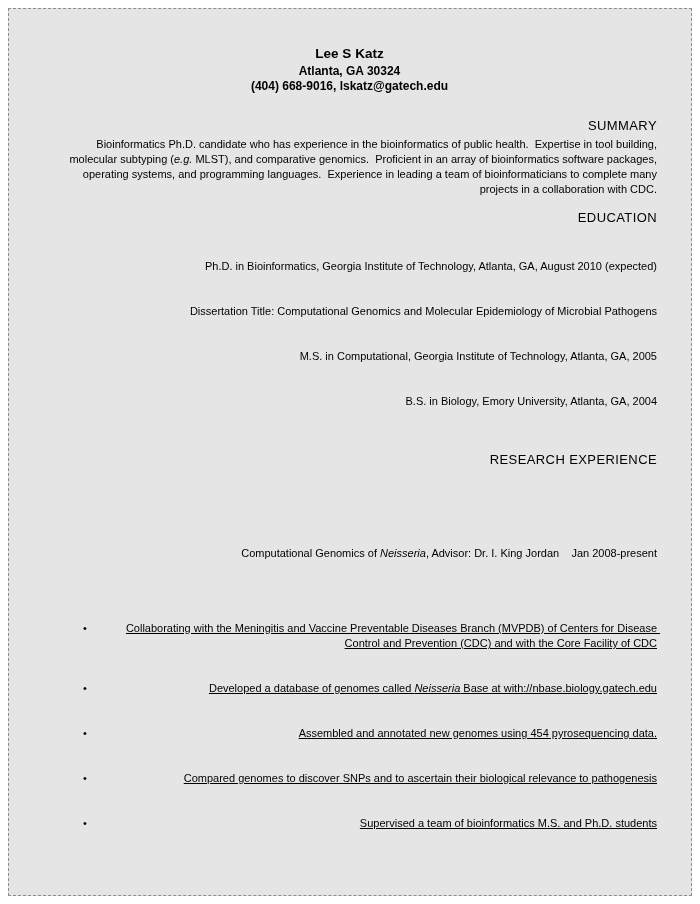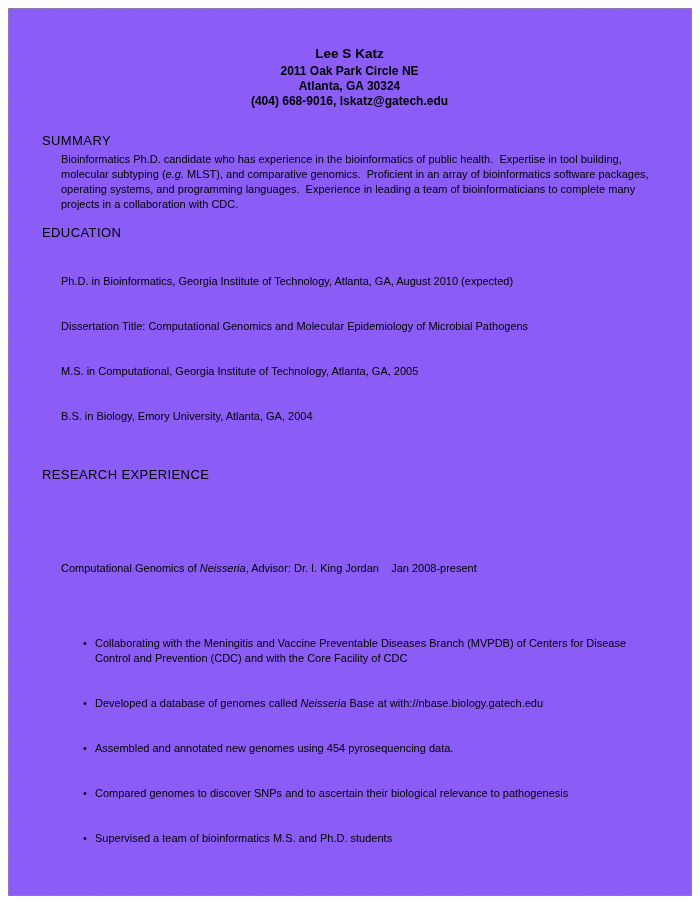--- a/index.html
+++ b/index.html
@@ -4,55 +4,54 @@
 <style>
   * { margin:0; padding:0; box-sizing:border-box; }
   html, body { width:700px; height:904px; background:#ffffff; overflow:hidden; }
   body { font-family:"Liberation Sans","DejaVu Sans",sans-serif; color:#000; }
 
   .page {
     position:absolute; left:8px; top:8px; width:684px; height:888px;
     border:1px dashed #8c8c8c;
     padding:36px 34px 12px 33px;
     overflow:hidden;
-    background:#8b5cf6;
+    background:#e5e5e5;
   }
 
   .b { font-weight:normal; }
   .i { font-style:italic; }
 
   .resume-header { text-align:center; font-weight:bold; margin-bottom:24px; }
   .name { font-size:13.5px; line-height:17px; margin-bottom:2px; }
   .addr { font-size:12px; line-height:15px; }
 
-  .section { margin-bottom:13px; }
+  .section { margin-bottom:13px;text-align:right; }
   .sec-title {
     font-size:13px; font-weight:400; letter-spacing:0.4px;
     line-height:16px; margin-bottom:3px;
   }
 
   .sec-body, .para, .edu-item, .entry-heading, .skill-item, .bullets li, .pub-list li {
     font-size:11px; line-height:15px; white-space:pre-wrap;
   }
 
   .indented { margin-left:19px; }
 
   .entry-heading { }
   .bullets { list-style:none; margin:0 0 2px 20px; }
-  .bullets li { position:relative; padding-left:14px; }
+  .bullets li { position:relative; padding-left:14px;text-decoration:underline; }
   .bullets li::before { content:"\2022"; position:absolute; left:2px; }
 </style>
 </head>
 <body>
 
 <div class="page">
 
   <header class="resume-header">
     <div class="name">Lee S Katz</div>
-    <div class="addr">2011 Oak Park Circle NE</div>
     <div class="addr">Atlanta, GA 30324</div>
     <div class="addr">(404) 668-9016, lskatz@gatech.edu</div>
   </header>
 
   <section class="section">
     <h2 class="sec-title">SUMMARY</h2>
     <p class="para indented"><span>Bioinformatics Ph.D. candidate who has experience in the bioinformatics of public health.  Expertise in tool building, molecular subtyping (</span><span class="i">e.g.</span><span> MLST), and comparative genomics.  Proficient in an array of bioinformatics software packages, operating systems, and programming languages.  Experience in leading a team of bioinformaticians to complete many projects in a collaboration with CDC.</span></p>
   </section>
 
   <section class="section">

